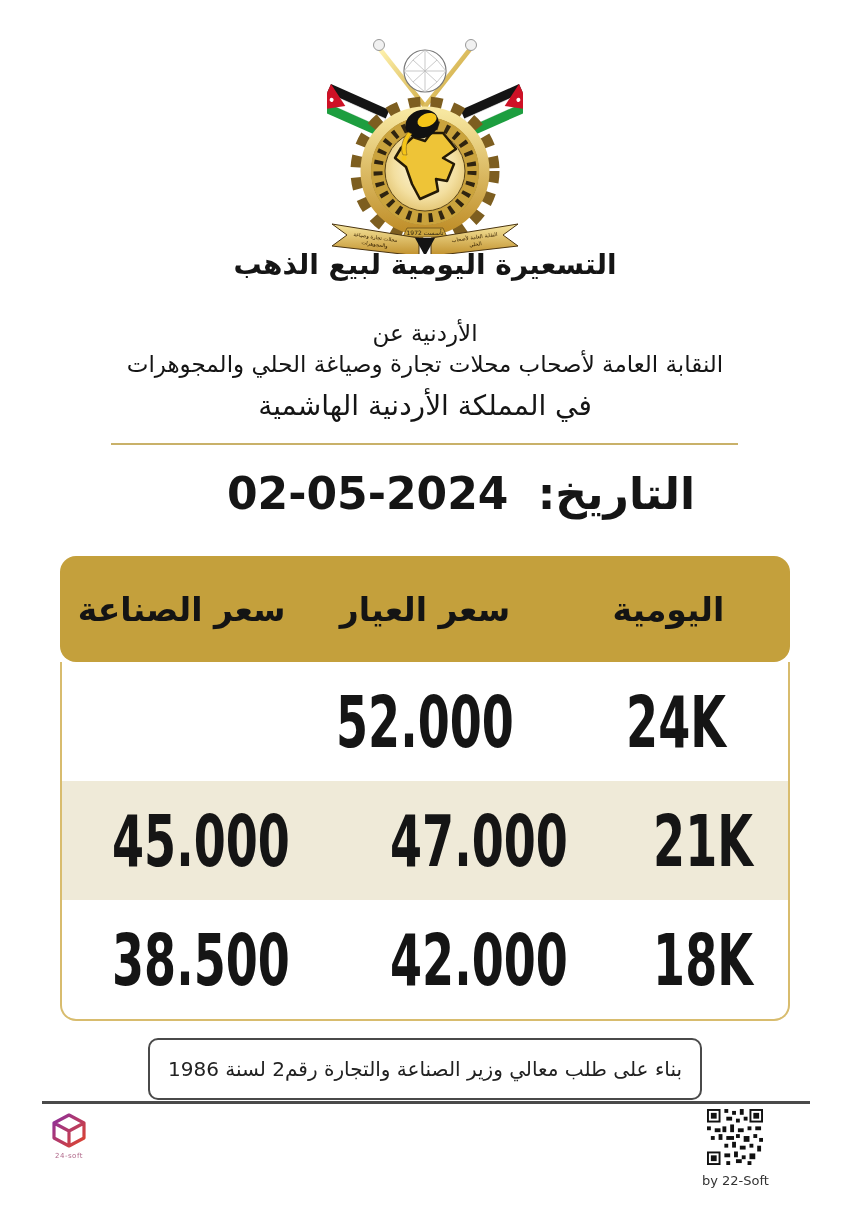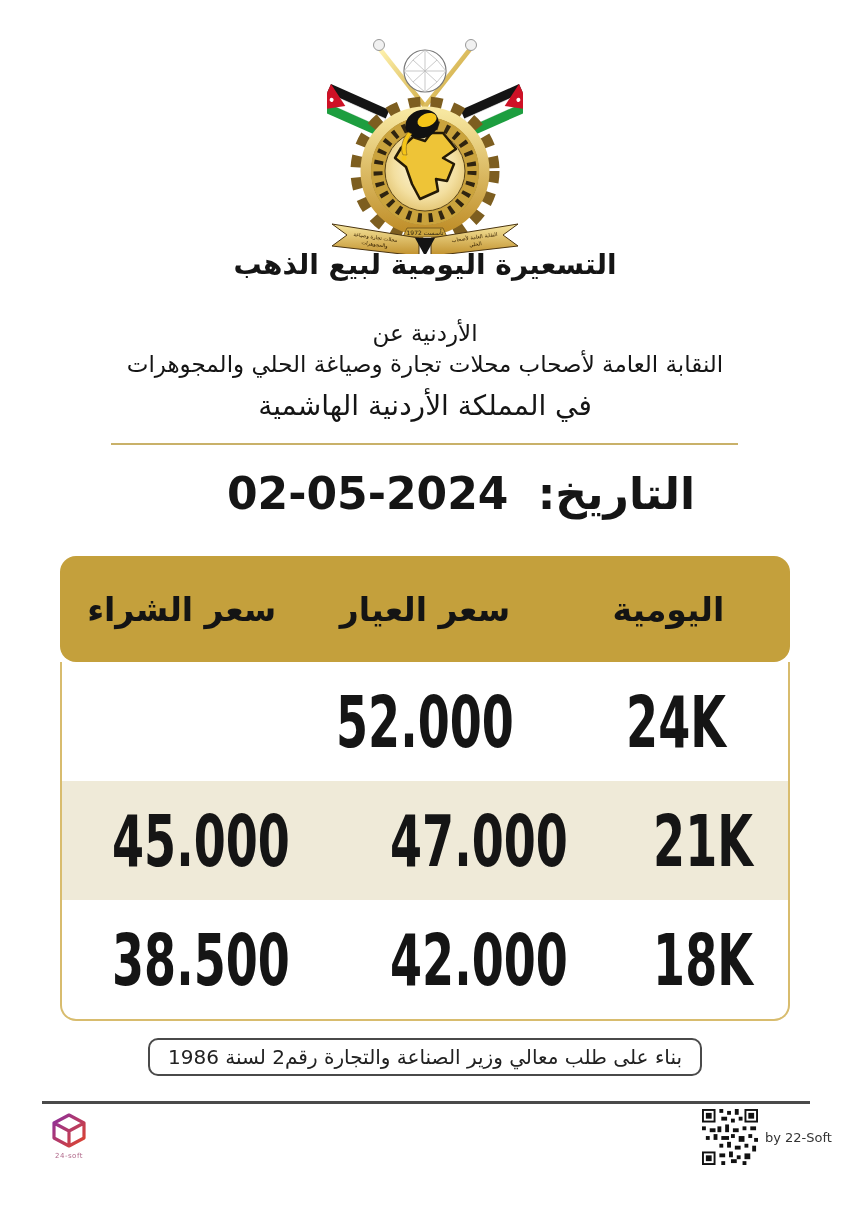--- a/index.html
+++ b/index.html
@@ -17,26 +17,26 @@
   .price-table{position:absolute;top:556px;left:60px;width:730px;}
   .pt-head{height:106px;background:#C4A03C;border-radius:16px;display:grid;
            grid-template-columns:1fr 1fr 1fr;align-items:center;direction:rtl;}
   .pt-head .cell{text-align:center;font-size:33px;font-weight:bold;color:#141414;direction:rtl;}
   .pt-body{border:2px solid #D8BC6E;border-top:none;border-radius:0 0 16px 16px;overflow:hidden;background:#fff;}
   .pt-row{height:119px;display:grid;grid-template-columns:1fr 1fr 1fr;align-items:center;direction:rtl;}
   .pt-row.alt{background:#EFEAD8;}
   .pt-row .cell{text-align:center;}
   .num{font-weight:bold;font-size:72px;display:inline-block;transform:scaleX(0.64);transform-origin:center;white-space:nowrap;}
   .note-box{position:absolute;top:1038px;left:50%;transform:translateX(-50%);
-            border:2px solid #4a4a4a;border-radius:10px;padding:5px 18px;font-size:20px;
+            border:2px solid #4a4a4a;border-radius:10px;padding:17px 18px;font-size:20px;
             white-space:nowrap;direction:rtl;color:#222;}
   .bottom-rule{position:absolute;top:1101px;left:42px;width:768px;height:3px;background:#4a4a4a;}
   .brand-left{position:absolute;top:1112px;left:44px;width:50px;text-align:center;}
   .brand-left .lbl{font-size:7px;color:#b0688a;letter-spacing:0.5px;}
-  .brand-right{position:absolute;top:1108px;left:702px;display:flex;align-items:center;gap:7px;}
+  .brand-right{position:absolute;top:1108px;left:702px;display:flex;align-items:center;gap:7px;flex-direction:column;}
   .credit{font-size:13px;color:#333;white-space:nowrap;}
 </style>
 </head>
 <body>
 
 <div class="logo">
   <svg width="196" height="220" viewBox="0 0 196 220">
     <defs>
       <linearGradient id="goldRod" x1="0" y1="0" x2="1" y2="1">
         <stop offset="0" stop-color="#fff3b0"></stop>
@@ -124,21 +124,21 @@
 
 <div class="center-text date-line">
   <span>التاريخ:</span>
   <span class="dv" dir="ltr">02-05-2024</span>
 </div>
 
 <div class="price-table">
   <div class="pt-head">
     <div class="cell">اليومية</div>
     <div class="cell">سعر العيار</div>
-    <div class="cell">سعر الشراء</div>
+    <div class="cell">سعر الصناعة</div>
   </div>
   <div class="pt-body">
     <div class="pt-row">
       <div class="cell"><span class="num">24K</span></div>
       <div class="cell"><span class="num">52.000</span></div>
     </div>
     <div class="pt-row alt">
       <div class="cell"><span class="num">21K</span></div>
       <div class="cell"><span class="num">47.000</span></div>
       <div class="cell"><span class="num">45.000</span></div>

